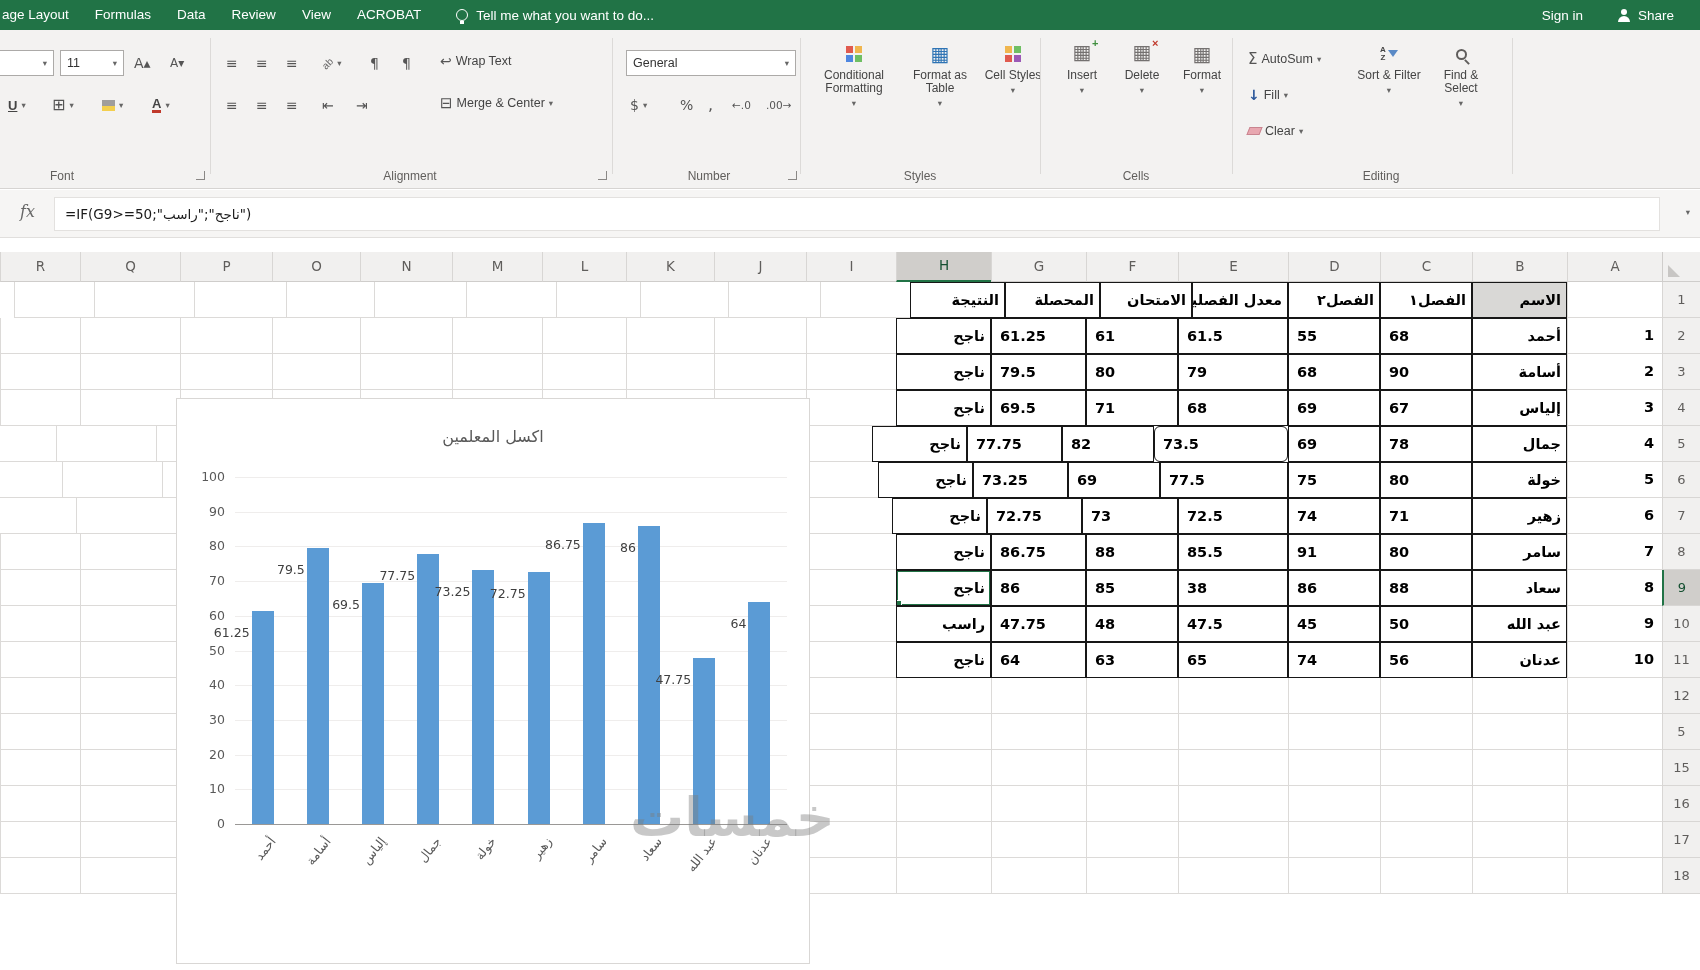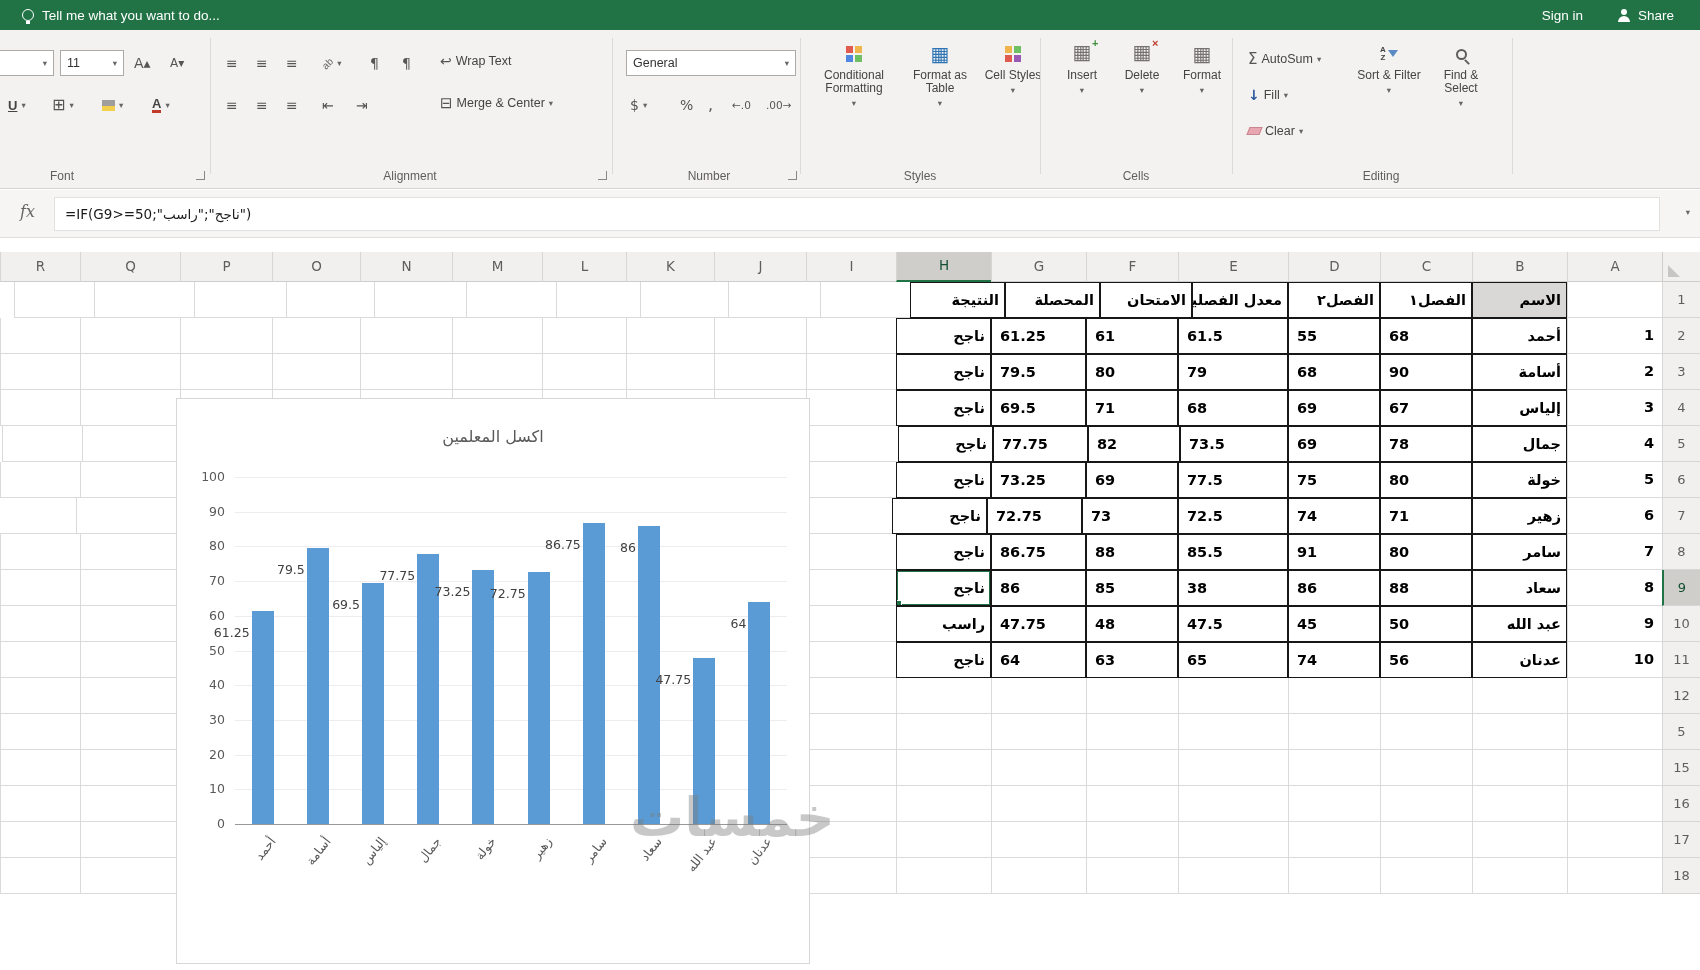--- a/index.html
+++ b/index.html
@@ -77,20 +77,28 @@
 .bar{position:absolute}
 .vlab{position:absolute;width:44px;text-align:right;font-size:12.5px;color:#3f3f3f}
 .xlab{position:absolute;width:80px;text-align:right;font-size:12.5px;color:#595959;transform:rotate(-52deg);transform-origin:100% 0;white-space:nowrap}
 #xaxis{position:absolute;left:58px;top:425px;width:552px;height:1px;background:#9a9896}
 #watermark{position:absolute;left:630px;top:786px;z-index:6;font-family:"DejaVu Sans",sans-serif;font-size:54px;font-weight:700;color:rgba(125,125,125,0.42)}
 </style>
 </head>
 <body>
 
 <div id="titlebar">
+  <div id="tabs">
+      <div class="tab">age Layout</div>
+      <div class="tab">Formulas</div>
+      <div class="tab">Data</div>
+      <div class="tab">Review</div>
+      <div class="tab">View</div>
+      <div class="tab">ACROBAT</div>
+    </div>
   <div id="tellme">
     <span class="bulb"></span>
     <span>Tell me what you want to do...</span>
   </div>
   <div id="tbright">
     <span>Sign in</span>
     <div class="sharebox">
       <span class="person"></span>
       <span>Share</span>
     </div>
@@ -396,42 +404,42 @@
         <div class="cell" style="width: 92px;"></div>
         <div class="cell" style="width: 100px;"></div>
         <div class="cell" style="width: 80px;"></div>
       </div>
       <div class="sheet-row">
         <div class="rownum">5</div>
         <div class="cell serial" style="width: 95px;">4</div>
         <div class="cell tcell ar" style="width: 95px;">جمال</div>
         <div class="cell tcell num" style="width: 92px;">78</div>
         <div class="cell tcell num" style="width: 92px;">69</div>
-        <div class="cell tcell num" style="width: 108px;">73.5</div>
+        <div class="cell tcell num" style="width: 134px; border-radius: 6px;">73.5</div>
         <div class="cell tcell num" style="width: 92px;">82</div>
         <div class="cell tcell num" style="width: 95px;">77.75</div>
         <div class="cell tcell ar" style="width: 95px;">ناجح</div>
         <div class="cell" style="width: 90px;"></div>
         <div class="cell" style="width: 92px;"></div>
         <div class="cell" style="width: 88px;"></div>
         <div class="cell" style="width: 84px;"></div>
         <div class="cell" style="width: 90px;"></div>
         <div class="cell" style="width: 92px;"></div>
         <div class="cell" style="width: 88px;"></div>
         <div class="cell" style="width: 92px;"></div>
         <div class="cell" style="width: 100px;"></div>
         <div class="cell" style="width: 80px;"></div>
       </div>
       <div class="sheet-row">
         <div class="rownum">6</div>
         <div class="cell serial" style="width: 95px;">5</div>
         <div class="cell tcell ar" style="width: 95px;">خولة</div>
         <div class="cell tcell num" style="width: 92px;">80</div>
         <div class="cell tcell num" style="width: 92px;">75</div>
-        <div class="cell tcell num" style="width: 110px;">77.5</div>
+        <div class="cell tcell num" style="width: 128px;">77.5</div>
         <div class="cell tcell num" style="width: 92px;">69</div>
         <div class="cell tcell num" style="width: 95px;">73.25</div>
         <div class="cell tcell ar" style="width: 95px;">ناجح</div>
         <div class="cell" style="width: 90px;"></div>
         <div class="cell" style="width: 92px;"></div>
         <div class="cell" style="width: 88px;"></div>
         <div class="cell" style="width: 84px;"></div>
         <div class="cell" style="width: 90px;"></div>
         <div class="cell" style="width: 92px;"></div>
         <div class="cell" style="width: 88px;"></div>

